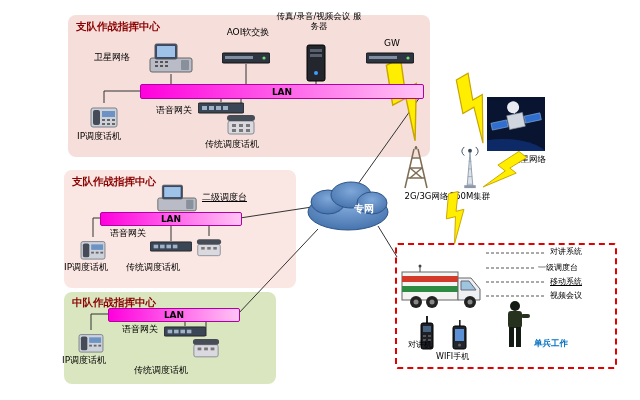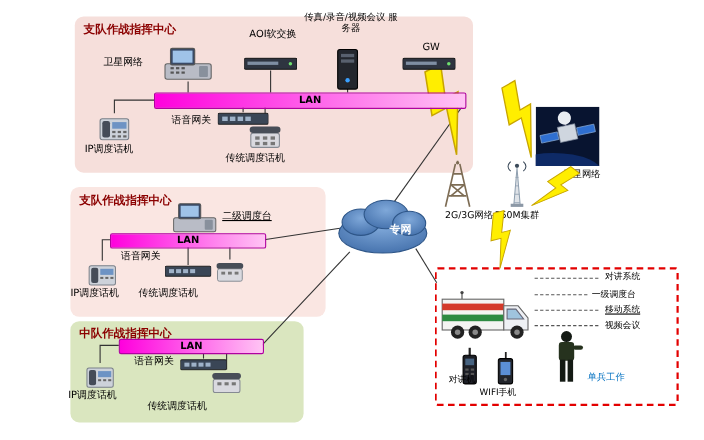--- a/index.html
+++ b/index.html
@@ -13,21 +13,21 @@
   .zone-vehicle{background:#ffffff;border:2px dashed #e30000;border-radius:3px;}
   .title{position:absolute;font-size:10.5px;font-weight:bold;color:#8b0000;white-space:nowrap;}
   .label{position:absolute;font-size:9px;color:#000;white-space:nowrap;line-height:1.15;}
   .label-sm{position:absolute;font-size:8px;color:#000;white-space:nowrap;line-height:1.1;}
   .label-center{text-align:center;white-space:normal;}
   .lan{position:absolute;display:flex;align-items:center;justify-content:center;
        background:linear-gradient(90deg,#ff00dd 0%,#ff4de8 40%,#ffc4f4 100%);
        border:1px solid #b000a0;border-radius:2px;
        font-size:9px;font-weight:bold;color:#000;}
   .cloud-label{position:absolute;font-size:10px;font-weight:bold;color:#ffffff;text-align:right;}
-  .blue-label{color:#0070c0;font-weight:normal;}
+  .blue-label{color:#0070c0;font-weight:bold;}
   svg{display:block;}
 </style>
 </head>
 <body>
 
 <div id="stage">
 
   <div class="zone zone-hq" style="left:68px;top:15px;width:362px;height:142px;"></div>
   <div class="zone zone-det" style="left:64px;top:170px;width:232px;height:118px;"></div>
   <div class="zone zone-squad" style="left:64px;top:292px;width:212px;height:92px;"></div>

